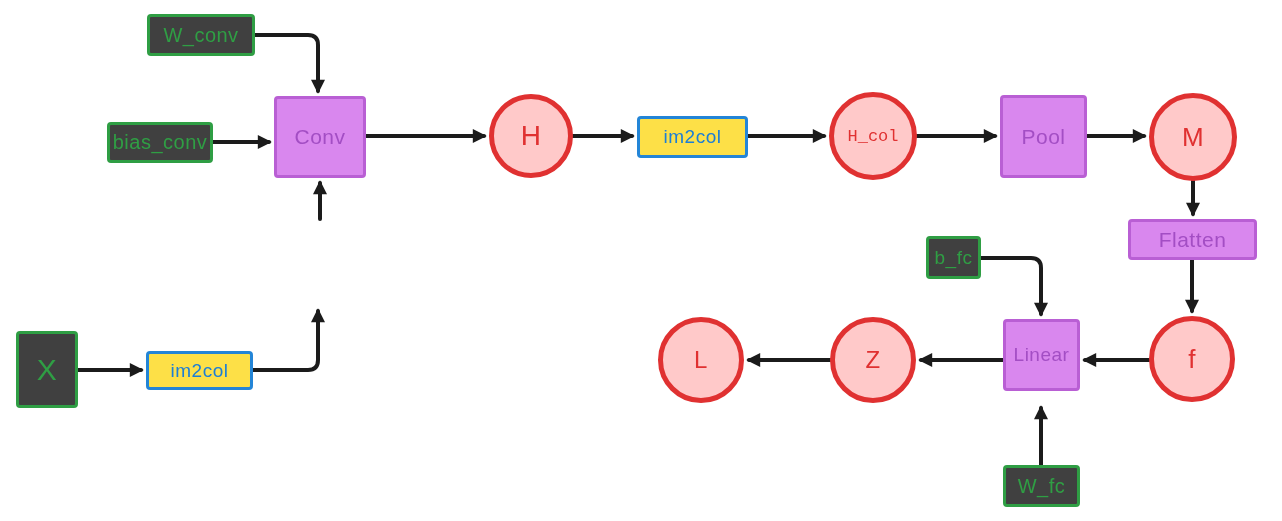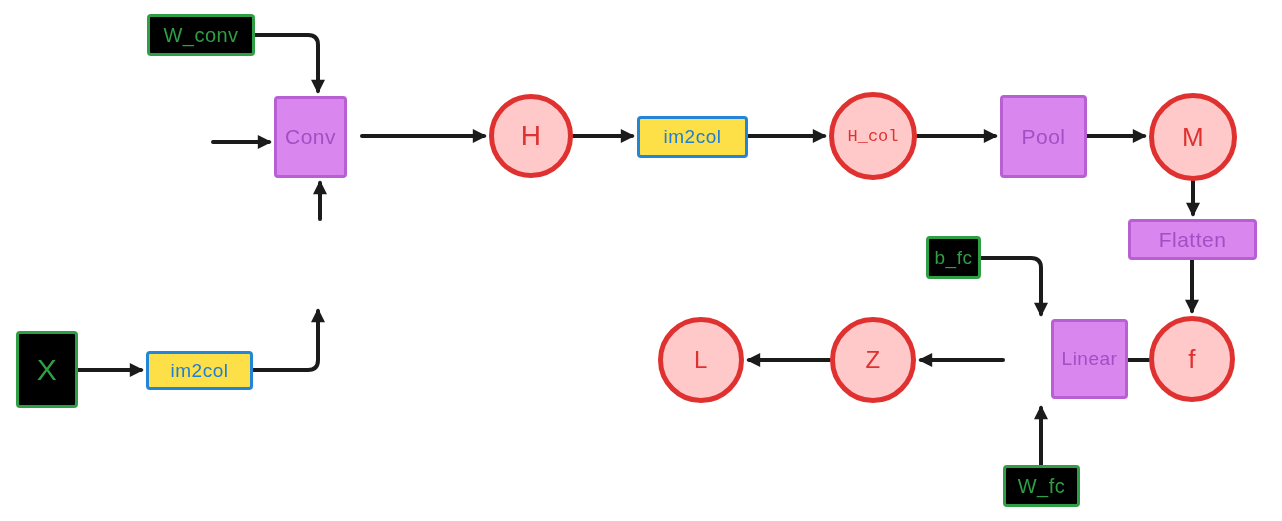--- a/index.html
+++ b/index.html
@@ -30,21 +30,21 @@
     box-sizing: border-box;
     display: flex;
     align-items: center;
     justify-content: center;
     text-align: center;
     letter-spacing: 0.5px;
     user-select: none;
   }
   .node.rect   { border-radius: 4px; }
   .node.circle { border-radius: 50%; }
-  .node.green  { background: #000000; border: 3px solid #2f9e44; color: #2f9e44; }
+  .node.green  { background: #404040; border: 3px solid #2f9e44; color: #2f9e44; }
   .node.purple { background: #d987ee; border: 3px solid #b95fd4; color: #a34ec4; }
   .node.blue   { background: #fde047; border: 3px solid #2385d7; color: #1c7ed6; }
   .node.red    { background: #ffc9c9; border: 5px solid #e03131; color: #e03131; }
   .node.hand .label { font-family: "Liberation Sans", sans-serif; }
   .node.mono .label { font-family: Liberation Mono, monospace; letter-spacing: 0; }
 </style>
 </head>
 <body>
 
 <div class="canvas" style="width: 1282px; height: 521px; background: rgb(255, 255, 255);">
@@ -71,21 +71,24 @@
         <path d="M 1003 360 L 921 360" fill="none" stroke="#1b1b1b" stroke-width="4" stroke-linecap="round" marker-end="url(#arrowhead)"></path>
         <path d="M 830 360 L 749 360" fill="none" stroke="#1b1b1b" stroke-width="4" stroke-linecap="round" marker-end="url(#arrowhead)"></path>
         <path d="M 981 258 L 1031 258 Q 1041 258 1041 268 L 1041 314" fill="none" stroke="#1b1b1b" stroke-width="4" stroke-linecap="round" marker-end="url(#arrowhead)"></path>
         <path d="M 1041 465 L 1041 408" fill="none" stroke="#1b1b1b" stroke-width="4" stroke-linecap="round" marker-end="url(#arrowhead)"></path>
       </g>
   </svg>
   <div class="nodes-layer">
       <div class="node rect green hand" style="left: 147px; top: 14px; width: 108px; height: 42px; font-size: 20px;">
         <span class="label">W_conv</span>
       </div>
-      <div class="node rect purple hand" style="left: 274px; top: 96px; width: 73px; height: 82px; font-size: 21px;">
+      <div class="node rect green hand" style="left: 107px; top: 122px; width: 106px; height: 41px; font-size: 20px;">
+        <span class="label">bias_conv</span>
+      </div>
+      <div class="node rect purple hand" style="left: 274px; top: 96px; width: 92px; height: 82px; font-size: 21px;">
         <span class="label">Conv</span>
       </div>
       <div class="node rect green hand" style="left: 16px; top: 331px; width: 62px; height: 77px; font-size: 30px;">
         <span class="label">X</span>
       </div>
       <div class="node rect blue hand" style="left: 146px; top: 351px; width: 107px; height: 39px; font-size: 19px;">
         <span class="label">im2col</span>
       </div>
       <div class="node circle red hand" style="left: 489px; top: 94px; width: 84px; height: 84px; font-size: 28px;">
         <span class="label">H</span>
@@ -101,21 +104,21 @@
       </div>
       <div class="node circle red hand" style="left: 1149px; top: 93px; width: 88px; height: 88px; font-size: 26px;">
         <span class="label">M</span>
       </div>
       <div class="node rect purple hand" style="left: 1128px; top: 219px; width: 129px; height: 41px; font-size: 21px;">
         <span class="label">Flatten</span>
       </div>
       <div class="node circle red hand" style="left: 1149px; top: 316px; width: 86px; height: 86px; font-size: 26px;">
         <span class="label">f</span>
       </div>
-      <div class="node rect purple hand" style="left: 1003px; top: 319px; width: 77px; height: 80px; font-size: 19px; margin-left: 48px;">
+      <div class="node rect purple hand" style="left: 1003px; top: 319px; width: 77px; height: 72px; font-size: 19px;">
         <span class="label">Linear</span>
       </div>
       <div class="node rect green hand" style="left: 926px; top: 236px; width: 55px; height: 43px; font-size: 19px;">
         <span class="label">b_fc</span>
       </div>
       <div class="node rect green hand" style="left: 1003px; top: 465px; width: 77px; height: 42px; font-size: 20px; align-items: center;">
         <span class="label">W_fc</span>
       </div>
       <div class="node circle red hand" style="left: 830px; top: 317px; width: 86px; height: 86px; font-size: 24px;">
         <span class="label">Z</span>

